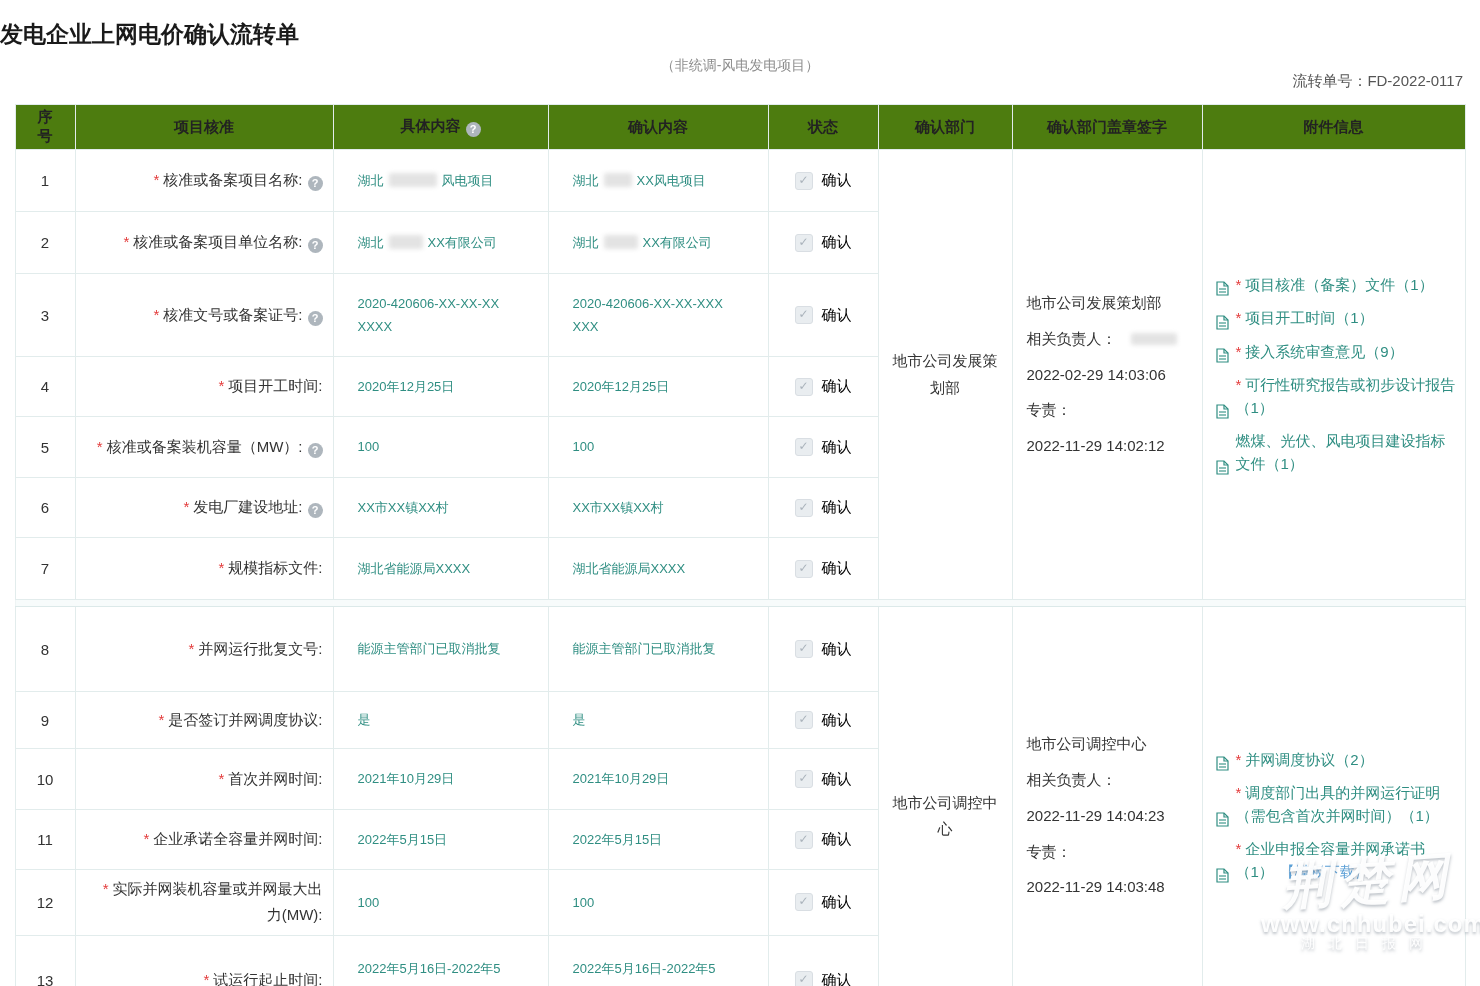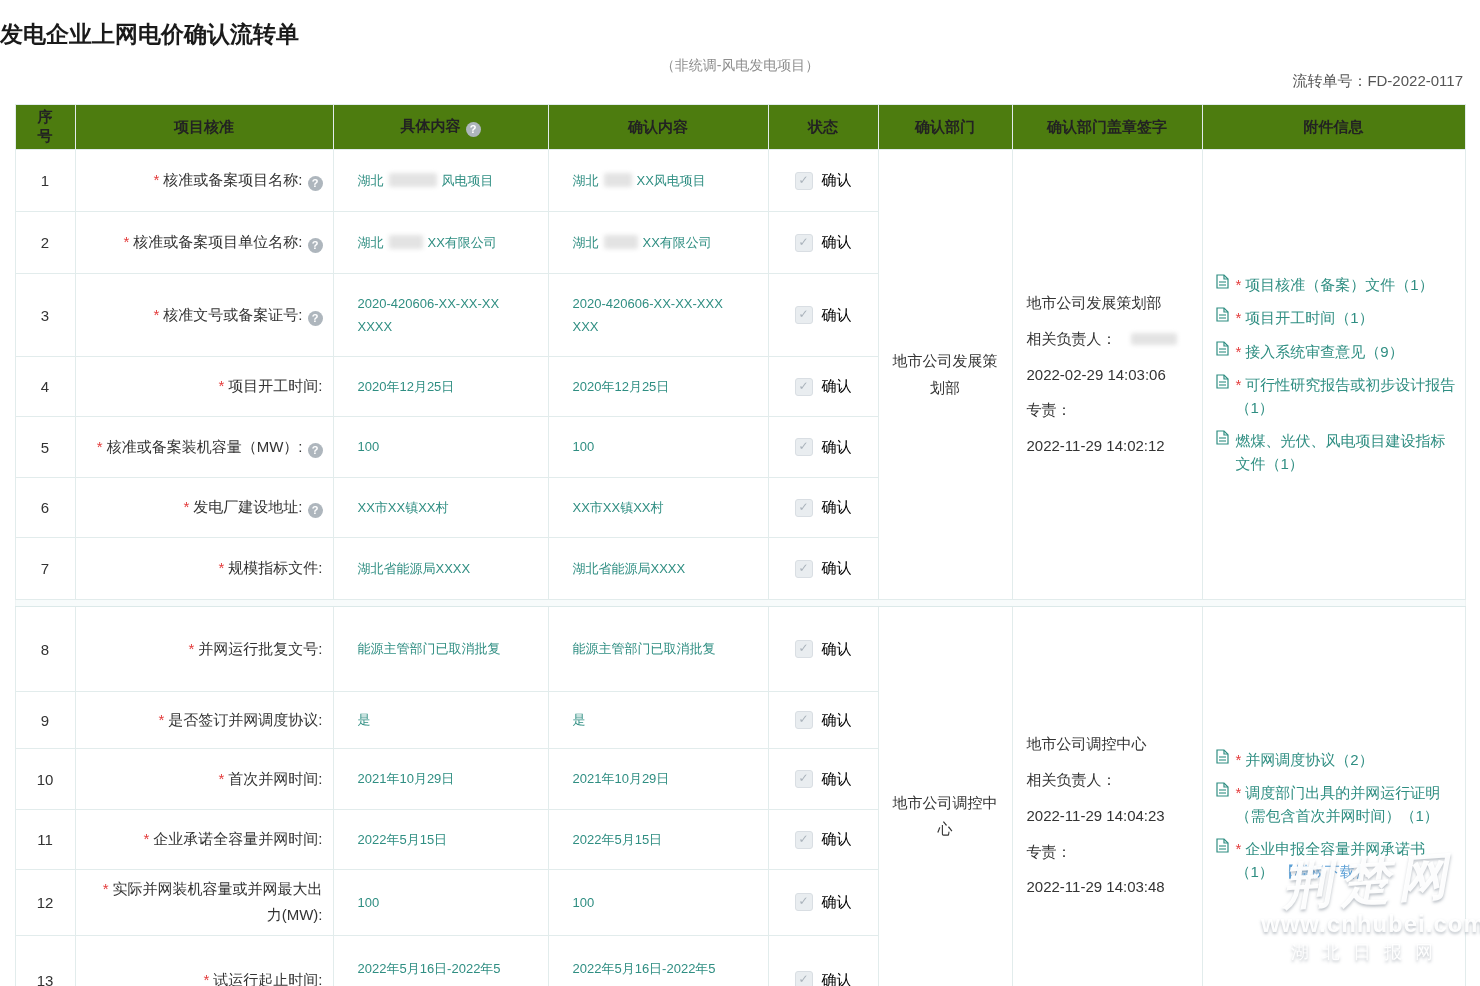--- a/index.html
+++ b/index.html
@@ -43,21 +43,21 @@
   .status-label{color:#000000;font-size:15px;margin-left:9px;vertical-align:middle;}
   .dept-cell{
     text-align:center;font-size:15px;color:#333;line-height:1.75;padding:0 8px;vertical-align:middle;
   }
   .stamp-cell{
     font-size:15px;color:#333;padding:12px 4px 12px 14px;vertical-align:middle;line-height:1.45;
   }
   .stamp-line{margin:14px 0;}
   .attach-cell{padding:12px 6px 12px 13px;vertical-align:middle;}
   .attach-item{
-    display:flex;align-items:flex-start;margin:11px 0;font-size:15px;color:#2f8e82;
+    display:flex;align-items:flex-end;margin:11px 0;font-size:15px;color:#2f8e82;
     line-height:1.5;cursor:pointer;
   }
   .doc-icon{flex:0 0 auto;margin-right:7px;display:inline-flex;}
   .attach-text{word-break:break-all;}
   .req{color:#e33b3b;margin-right:4px;font-size:15px;}
   .help-icon{
     display:inline-block;width:15px;height:15px;border-radius:50%;background:#aeb6bd;
     color:#fff;font-size:11px;line-height:15px;text-align:center;margin-left:5px;
     vertical-align:-2px;font-weight:bold;cursor:pointer;
   }
@@ -76,21 +76,21 @@
     position:absolute;right:4px;top:856px;width:215px;text-align:center;
     color:rgba(255,255,255,.95);
     text-shadow:0 2px 3px rgba(125,135,148,.5);
     pointer-events:none;line-height:1;
   }
   .wm-main{
     font-size:50px;font-style:italic;font-weight:bold;letter-spacing:8px;
     font-family:"DejaVu Serif","Liberation Serif",serif;transform:rotate(-4deg);
   }
   .wm-url{font-size:24px;font-weight:bold;letter-spacing:1px;margin-top:6px;}
-  .wm-sub{font-size:18px;letter-spacing:13px;margin-top:7px;}
+  .wm-sub{font-size:14px;letter-spacing:13px;margin-top:0;}
 </style>
 </head>
 <body>
 
 <div class="page-title">发电企业上网电价确认流转单</div>
 <div class="page-subtitle">（非统调-风电发电项目）</div>
 <div class="serial"><span>流转单号：</span><span>FD-2022-0117</span></div>
 
 <table class="flow">
   <colgroup>

